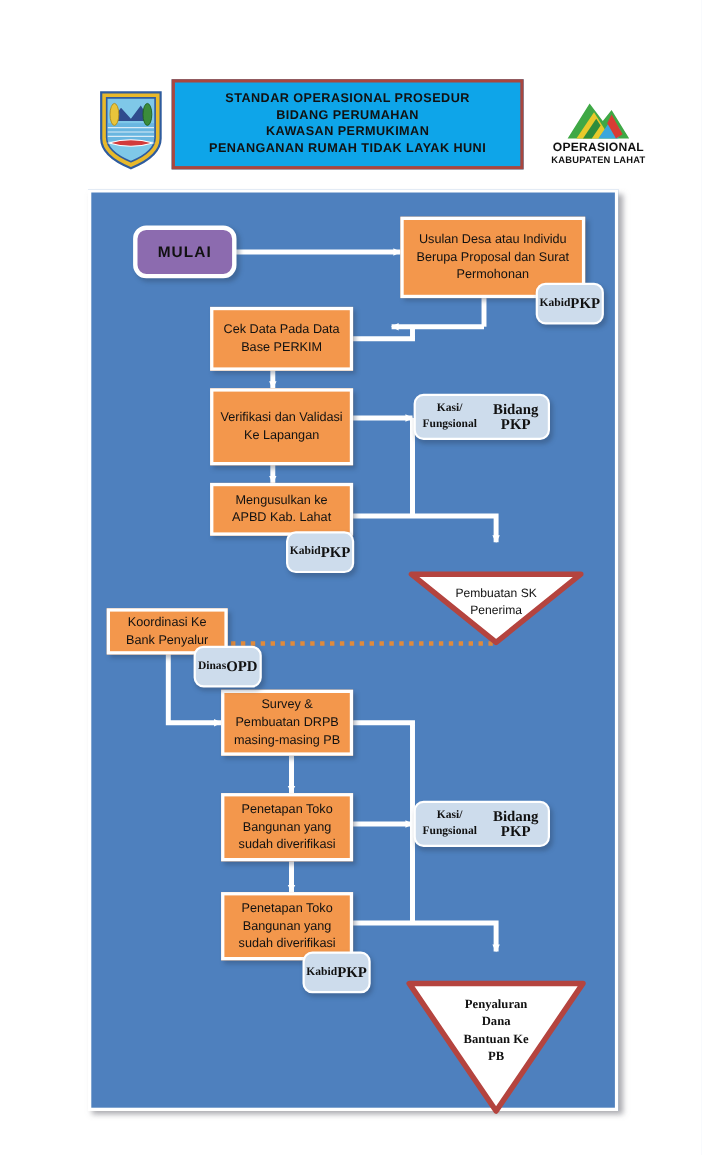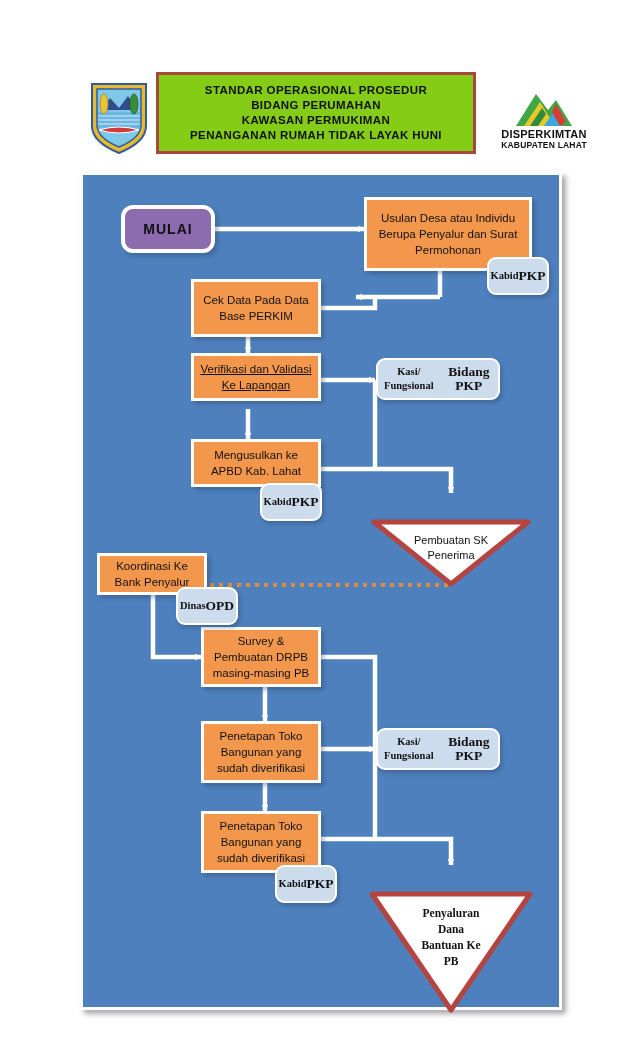--- a/index.html
+++ b/index.html
@@ -23,21 +23,21 @@
   }
   #crest {
     position: absolute;
     left: 88px; top: 80px;
     width: 62px; height: 76px;
   }
   #title-banner {
     position: absolute;
     left: 156px; top: 72px;
     width: 320px; height: 82px;
-    background: #84cc16;
+    background: #0ea5e9;
     border: 3px solid #A9463F;
     box-sizing: border-box;
     display: flex;
     flex-direction: column;
     align-items: center;
     justify-content: center;
   }
   #title-banner .tline {
     color: #111111;
     font-weight: 700;
@@ -177,21 +177,21 @@
   <div id="dep-logo">
     <div>
       <svg width="116" height="42" viewBox="0 0 116 42">
         <path d="M30 38 L50 6 L62 22 L70 12 L86 38 Z" fill="#3FA845"></path>
         <path d="M38 38 L54 14 L64 30 L58 38 Z" fill="#E8C92B"></path>
         <path d="M58 38 L70 20 L78 30 L76 38 Z" fill="#3BA7DC"></path>
         <path d="M70 16 L80 34 L74 38 L66 24 Z" fill="#D93B35"></path>
         <path d="M44 38 L56 20 L60 26 L52 38 Z" fill="#2E8C3C"></path>
       </svg>
     </div>
-    <div class="dep-name">DISPERKIMTAN</div>
+    <div class="dep-name">OPERASIONAL</div>
     <div class="dep-sub">KABUPATEN LAHAT</div>
   </div>
 </div>
 
 <div id="panel">
 
   <svg id="canvas">
     <defs>
       <marker id="ah" markerWidth="8" markerHeight="8" refX="6.4" refY="4" orient="auto" markerUnits="userSpaceOnUse">
         <path d="M0,0.6 L7,4 L0,7.4 Z" fill="#ffffff"></path>
@@ -233,33 +233,33 @@
     <g stroke="#E08A3C" stroke-width="4" fill="none" stroke-dasharray="4 5" stroke-linecap="butt">
       <path d="M368,386 L368,410 L106,410"></path>
     </g>
   </svg>
 
   <div class="node start" style="left:38px; top:30px; width:94px; height:48px;">
     <span>MULAI</span>
   </div>
 
   <div class="node proc" style="left:281px; top:22px; width:168px; height:74px; padding:0 6px;">
-    <span>Usulan Desa atau Individu Berupa Penyalur dan Surat Permohonan</span>
+    <span>Usulan Desa atau Individu Berupa Proposal dan Surat Permohonan</span>
   </div>
 
   <div class="node tag" style="left:404px; top:82px; width:62px; height:38px;">
     <span class="l1">Kabid</span>
     <span class="l2">PKP</span>
   </div>
 
   <div class="node proc" style="left:108px; top:104px; width:130px; height:58px; padding:0 4px;">
     <span>Cek Data Pada Data Base PERKIM</span>
   </div>
 
-  <div class="node proc" style="left:108px; top:178px; width:130px; height:48px; padding:0 4px;text-decoration:underline;">
+  <div class="node proc" style="left:108px; top:178px; width:130px; height:70px; padding:0 4px;">
     <span>Verifikasi dan Validasi Ke Lapangan</span>
   </div>
 
   <div class="node tag" style="left:293px; top:183px; width:124px; height:42px;">
     <span class="l1">Kasi/ Fungsional</span>
     <span class="l2">Bidang PKP</span>
   </div>
 
   <div class="node proc" style="left:108px; top:264px; width:130px; height:48px; padding:12px 4px;">
     <span>Mengusulkan ke APBD Kab. Lahat</span>

